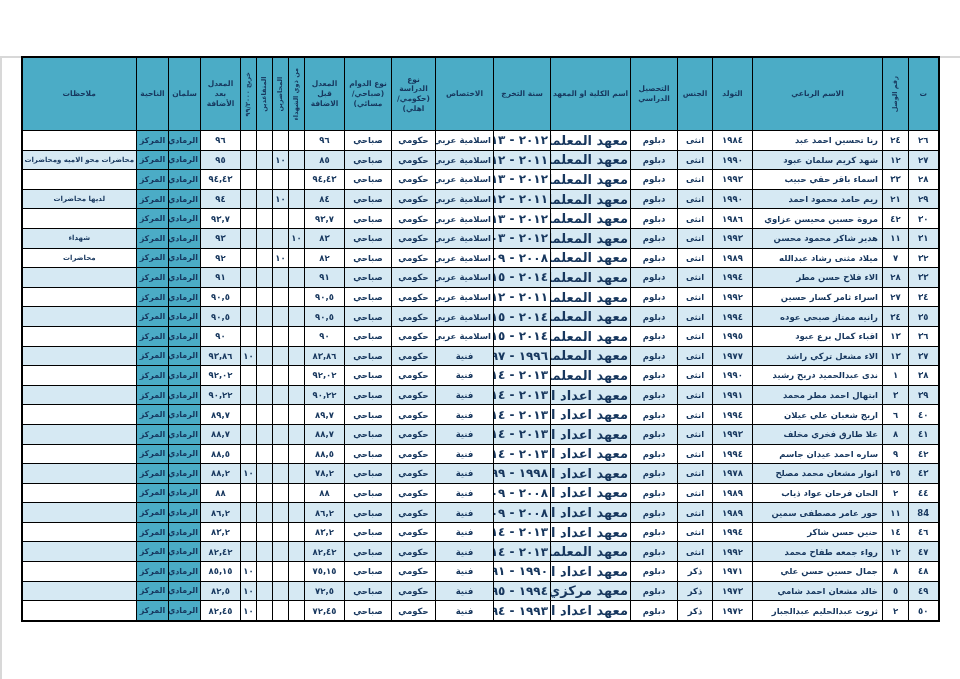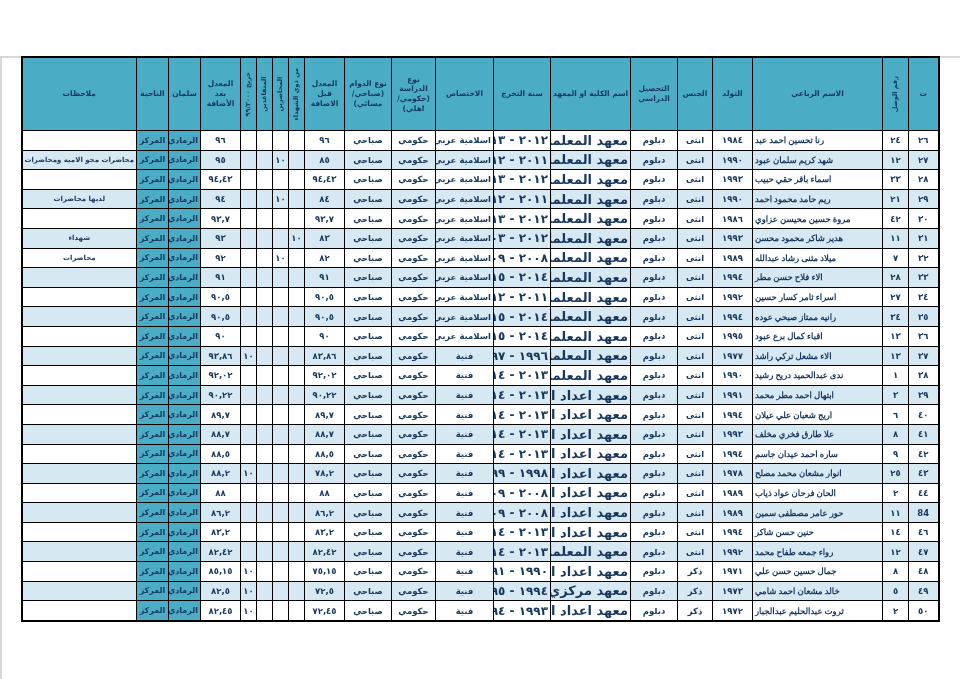--- a/index.html
+++ b/index.html
@@ -57,21 +57,21 @@
   tbody td{
     height:18.6px;
     font-size:8.5px;
     font-weight:bold;
     text-align:center;
     padding:0 2px;
     white-space:nowrap;
   }
   tbody tr:nth-child(even) td{background:var(--stripe-bg);}
   td.teal{background:var(--header-bg) !important;}
-  td.name{text-align:left;padding-right:4px;font-family:Liberation Serif, serif;}
+  td.name{text-align:right;padding-right:4px;}
   td.inst{font-size:13px;}
   td.year{font-size:12px;}
   td.notes{font-size:7px;}
   td.dist{font-size:8px;}
 </style>
 </head>
 <body>
 
 <div class="page">
 

